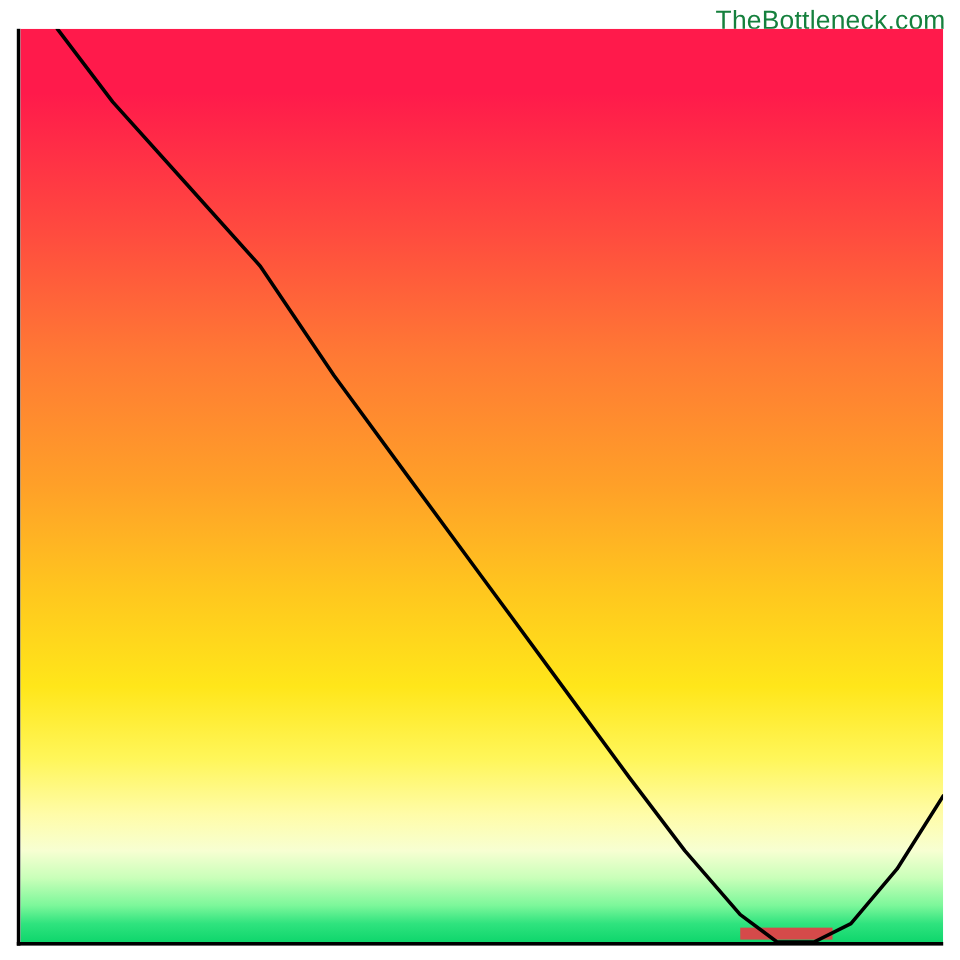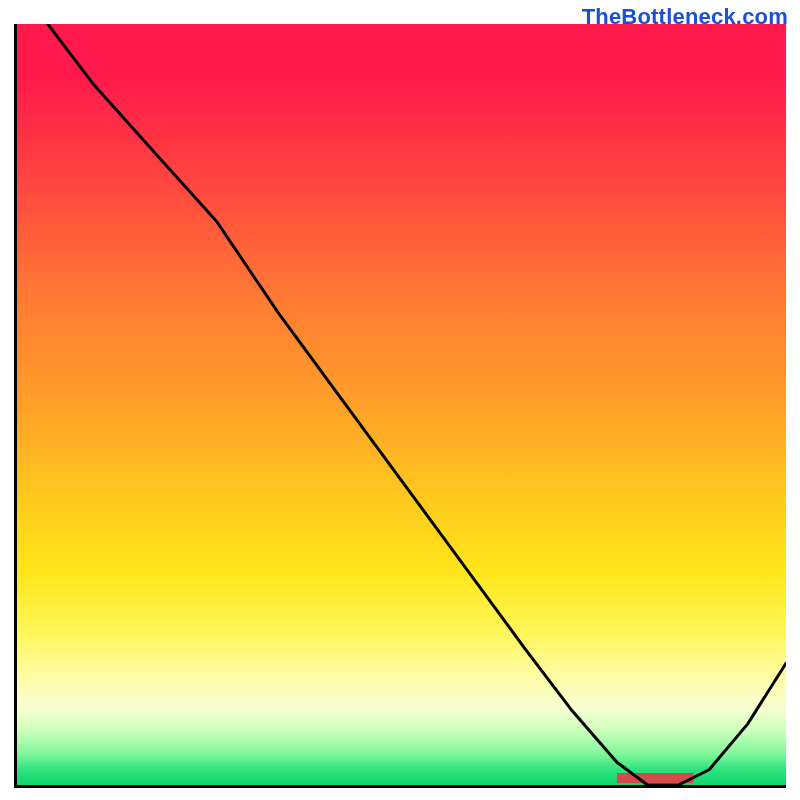--- a/index.html
+++ b/index.html
@@ -8,22 +8,22 @@
     position: relative;
     width: 800px;
     height: 800px;
   }
   .watermark {
     position: absolute;
     top: 4px;
     right: 12px;
     font-family: Arial, Helvetica, sans-serif;
     font-size: 22px;
-    font-weight: 700;
-    color: #1d4ed8;
+    font-weight: 400;
+    color: #15803d;
     letter-spacing: 0.2px;
   }
   .plot-outer {
     position: absolute;
     left: 14px;
     top: 24px;
     width: 772px;
     height: 764px;
     background: #ffffff;
   }

